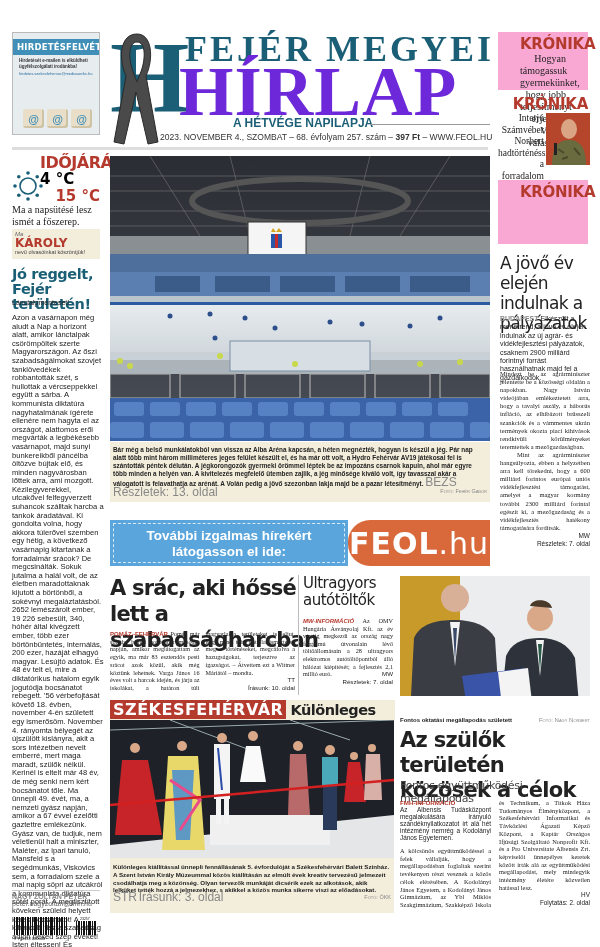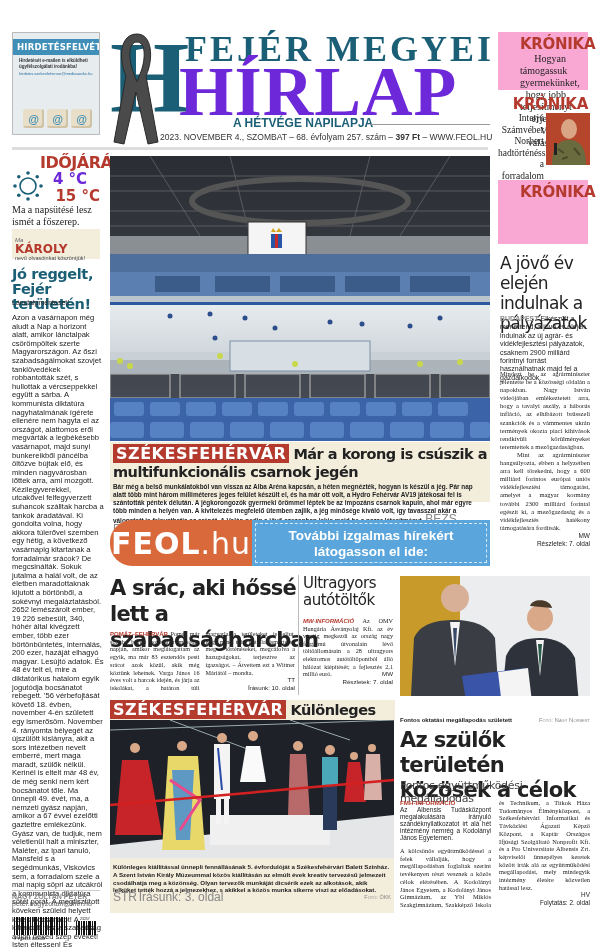--- a/index.html
+++ b/index.html
@@ -28,24 +28,24 @@
 .ktext b{color:#b53a2e}
 #k1{left:498px;top:32px;width:90px;height:58px}
 #het-head{left:500px;top:95px;width:88px}
 #het-text{left:498px;top:113px;width:46px;font:9.5px "Liberation Serif",serif;text-align:right;line-height:11.5px}
 #het-text b{color:#b53a2e}
 #het-photo{left:546px;top:113px;width:44px;height:52px;background:linear-gradient(#c84a2f,#7a3220);overflow:hidden}
 #k2{left:498px;top:180px;width:90px;height:64px}
 
 #sun{left:12px;top:170px;width:32px;height:32px}
 #ido-head{left:40px;top:153px;width:60px;text-align:right;font:bold 16px "DejaVu Sans",sans-serif;color:#b53a2e;letter-spacing:-.5px}
-#t1{left:40px;top:170px;width:60px;text-align:center;font:bold 15px "DejaVu Sans",sans-serif;color:#6d28d9}
+#t1{left:40px;top:170px;width:60px;text-align:left;font:bold 15px "DejaVu Sans",sans-serif;color:#000000}
 #t2{left:40px;top:187px;width:60px;text-align:right;font:bold 15px "DejaVu Sans",sans-serif;color:#b53a2e}
 #weather-txt{left:12px;top:204px;width:88px;text-align:left;font:10px "Liberation Serif",serif;line-height:12px}
-#nameday{left:12px;top:229px;width:88px;height:30px;background:#f3eddc;padding:8px 3px}
+#nameday{left:12px;top:229px;width:88px;height:30px;background:#f3eddc;padding:2px 3px}
 #nameday .ma{font:italic 6px "Liberation Sans",sans-serif;color:#666}
 #nameday .n{font:bold 12px "DejaVu Sans",sans-serif;color:#b53a2e;line-height:12px}
 #nameday .s{font:5.5px "Liberation Sans",sans-serif;color:#444}
 #jo-head{left:12px;top:267px;width:90px;font:bold 14.5px "DejaVu Sans",sans-serif;color:#1b5f77;line-height:15px;letter-spacing:-.4px}
 #jo-sub{left:12px;top:299px;font:7px "Liberation Sans",sans-serif}
 #editorial{left:12px;top:314px;width:92px;font:7.6px "Liberation Sans",sans-serif;line-height:8.6px;text-align:left}
 #author{left:12px;top:890px;width:88px;border-top:1px solid #ccc;padding-top:2px}
 #author .n{font:bold 7px "Liberation Sans",sans-serif;color:#888}
 #author .e{font:7px "Liberation Sans",sans-serif;color:#666}
 #barcode{left:12px;top:915px;width:88px;height:26px}
@@ -293,30 +293,29 @@
         <rect x="160" y="266" width="34" height="16" rx="3"></rect>
         <rect x="200" y="266" width="34" height="16" rx="3"></rect>
         <rect x="240" y="266" width="34" height="16" rx="3"></rect>
         <rect x="280" y="266" width="34" height="16" rx="3"></rect>
         <rect x="320" y="266" width="34" height="16" rx="3"></rect>
         <rect x="360" y="266" width="20" height="16" rx="3"></rect>
     </g>
   </svg>
 </div>
 <div class="abs" id="mp-cap">
-  <div><span class="tag">SZÉKESFEHÉRVÁR</span> <span class="taghead">Már a korong is csúszik a multifunkcionális csarnok jegén</span></div>
   <div class="capbody"><span>Bár még a belső munkálatokból van vissza az Alba Aréna kapcsán, a héten megnézték, hogyan is készül a jég. Pár nap alatt több mint három milliméteres jeges felület készült el, és ha már ott volt, a Hydro Fehérvár AV19 játékosai fel is szántották péntek délután. A jégkorongozók gyermeki örömmel léptek be az impozáns csarnok kapuin, ahol már egyre több minden a helyén van. A kivitelezés megfelelő ütemben zajlik, a jég minősége kiváló volt, így tavasszal akár a válogatott is felavathatja az arénát. A Volán pedig a jövő szezonban lakja majd be a pazar létesítményt.</span> <span class="g">BEZS</span> <span class="g">Részletek: 13. oldal</span><span class="foto">Fotó: Fehér Gábor</span></div>
 </div>
 
 <div class="abs" id="feol">
+  <div id="feol-l">További izgalmas hírekért látogasson el ide:</div>
   <div id="feol-r">
       <b>FEOL</b>
       <span>.hu</span>
     </div>
-  <div id="feol-l">További izgalmas hírekért látogasson el ide:</div>
 </div>
 
 <div class="abs" id="s2-head">A srác, aki hőssé lett a szabadságharcban</div>
 <div class="abs cols2">
   <span class="k">POMÁZ–FEHÉRVÁR</span> <span>Pomáz már sötétbe borult november második napján, amikor meglátogattam az egyik, ma már 83 esztendős pesti srácot azok közül, akik még köztünk lehetnek. Varga János 16 éves volt a harcok idején, és járja az iskolákat, a határon túli magyarlakta területeket is eljut, hogy minél több fiatallal ismertesse meg a történéseket, megcáfolva a hazugságokat, terjesztve az igazságot. – Átvettem ezt a Wittner Máriától – mondta.</span>
   <span class="r">TT</span>
   <span class="r">Írásunk: 10. oldal</span>
 </div>
 <div class="abs" id="vsep"></div>
 

